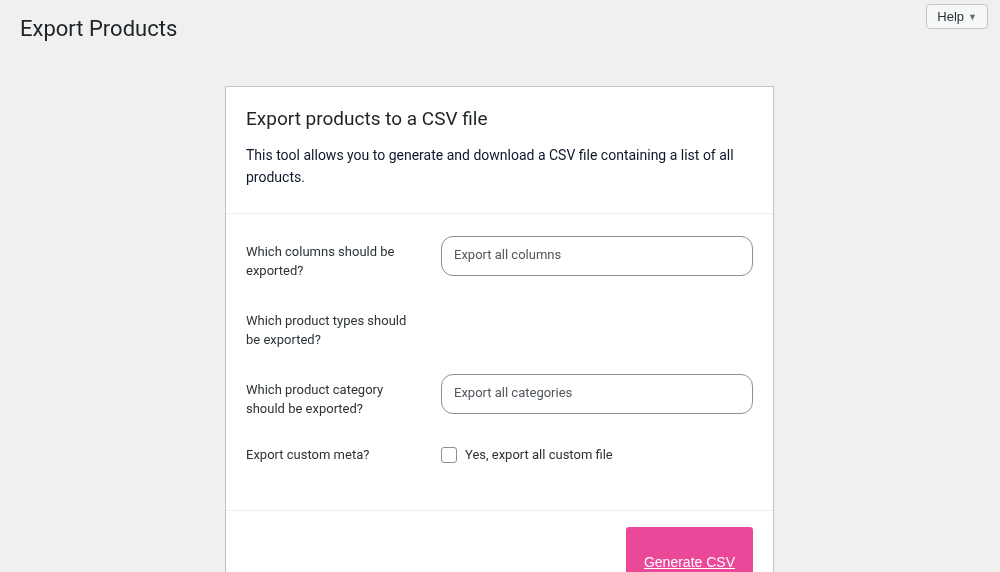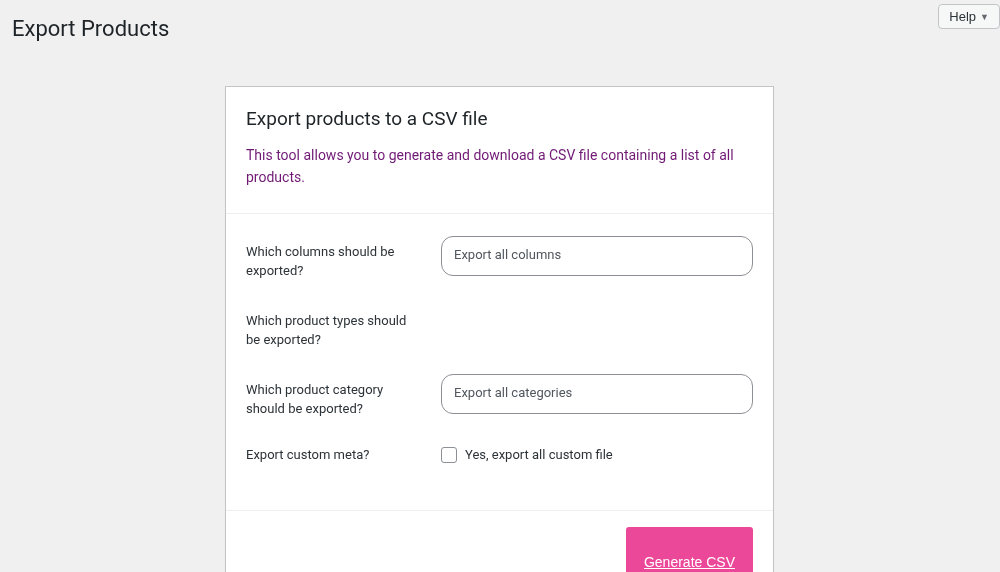--- a/index.html
+++ b/index.html
@@ -7,42 +7,42 @@
       font-family: -apple-system, BlinkMacSystemFont, "Segoe UI", Roboto, Helvetica, Arial, sans-serif;
       background: #f0f0f1;
       width: 1000px;
       height: 572px;
       position: relative;
       color: #1d2327;
     }
     .help-wrap {
       position: absolute;
       top: 4px;
-      right: 0;
+      right: 12px;
     }
     .help-btn {
       background: #f6f7f7;
       border: 1px solid #c3c4c7;
       border-radius: 4px;
       padding: 4px 10px;
       font-size: 13px;
       color: #2c3338;
       display: inline-flex;
       align-items: center;
       gap: 4px;
       cursor: pointer;
     }
     .help-btn .tri {
       font-size: 9px;
       color: #646970;
     }
     .page-title {
       position: absolute;
       top: 16px;
-      left: 12px;
+      left: 20px;
       font-size: 22px;
       font-weight: 400;
       color: #1d2327;
     }
     .card {
       position: absolute;
       top: 86px;
       left: 225px;
       width: 549px;
       background: #fff;
@@ -55,21 +55,21 @@
     }
     .card-header h2 {
       font-size: 19px;
       font-weight: 400;
       margin-bottom: 14px;
       color: #1d2327;
     }
     .card-header p {
       font-size: 14px;
       line-height: 1.6;
-      color: #701a75;
+      color: #0f172a;
     }
     .card-body {
       padding: 8px 20px 36px 20px;
       border-bottom: 1px solid #eee;
     }
     .form-row {
       display: flex;
       align-items: flex-start;
       gap: 20px;
       padding: 14px 0 10px 0;

